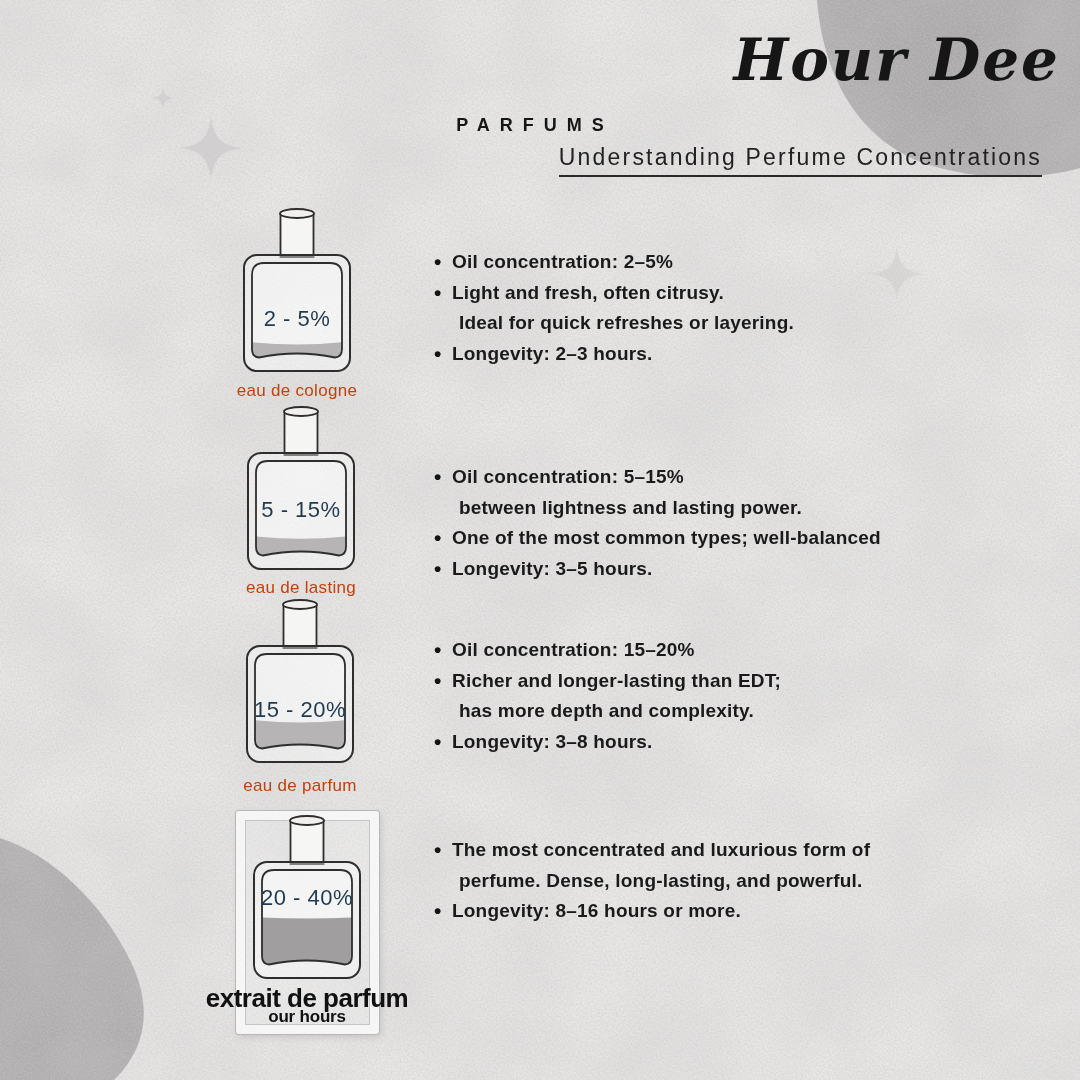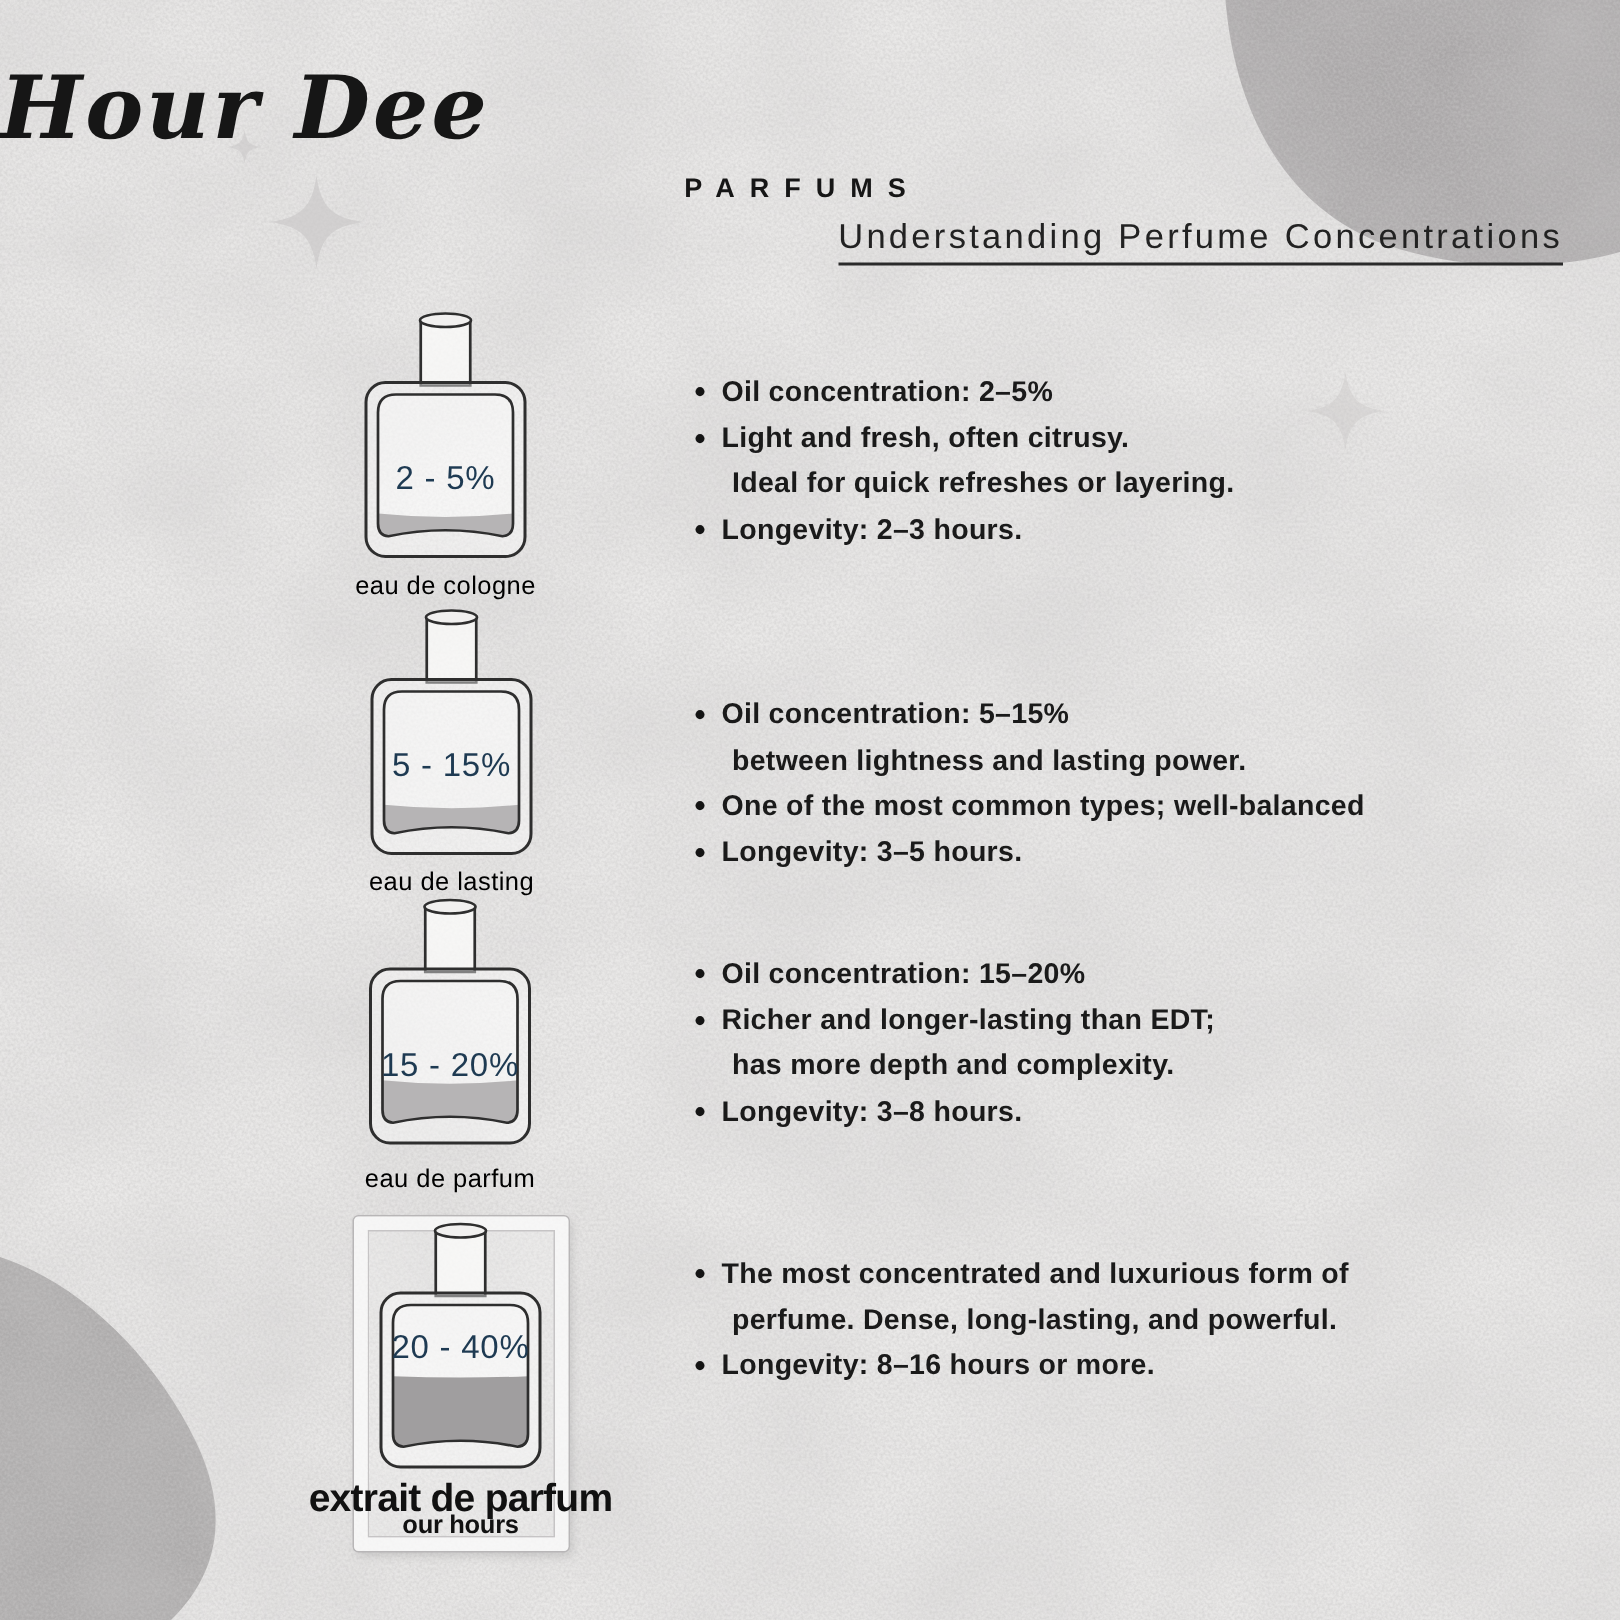--- a/index.html
+++ b/index.html
@@ -5,21 +5,21 @@
   html,body{margin:0;padding:0;background:#cfcecd;}
   .canvas{
     position:relative;width:1080px;height:1080px;overflow:hidden;
     background:#eae9e8;
     font-family:"Liberation Sans",sans-serif;
   }
   .bg-svg{position:absolute;inset:0;z-index:0;}
 
   
   .logo-script{
-    position:absolute;left:0;top:38px;width:1060px;text-align:left;
+    position:absolute;left:0;top:26px;width:1060px;text-align:right;
     font-family:"DejaVu Serif",serif;font-style:italic;font-weight:bold;
     font-size:58px;color:#161616;letter-spacing:2px;z-index:2;
   }
   .logo-sub{
     position:absolute;left:0;top:103px;width:1070px;text-align:center;
     font-size:18px;letter-spacing:10px;color:#161616;z-index:2;font-weight:bold;margin-top:12px;
   }
   .title-wrap{position:absolute;left:0;top:144px;width:1042px;text-align:right;z-index:2;}
   .title{
     display:inline-block;font-size:23px;letter-spacing:2.2px;color:#222;
@@ -33,21 +33,21 @@
   .body-outer{fill:rgba(255,255,255,0.4);stroke:#2e2e2e;stroke-width:2;}
   .glass-fill{fill:rgba(255,255,255,0.35);}
   .glass-stroke{fill:none;stroke:#2e2e2e;stroke-width:1.8;}
   .range{
     font-family:"Liberation Sans",sans-serif;font-size:22px;fill:#1e3a52;
     text-anchor:middle;letter-spacing:0.5px;
   }
 
   .bottle-label{
     position:absolute;width:220px;text-align:center;z-index:2;
-    font-size:17px;color:#000000;letter-spacing:0.3px;
+    font-size:17px;color:#c2410c;letter-spacing:0.3px;
   }
   .brand-name{
     position:absolute;width:260px;text-align:center;z-index:3;
     font-size:26px;font-weight:bold;color:#111;letter-spacing:-0.5px;
   }
   .brand-sub{
     position:absolute;width:260px;text-align:center;z-index:3;
     font-size:17px;font-weight:bold;color:#111;letter-spacing:-0.2px;
   }
 
@@ -56,21 +56,21 @@
     position:absolute;left:236px;top:811px;width:125px;height:205px;z-index:1;
     border:9px solid rgba(252,252,252,0.72);border-radius:3px;
     box-shadow:0 0 0 1px #b8b6b7, inset 0 0 0 1px #c6c4c5, 2px 3px 6px rgba(120,118,118,0.25);
     background:rgba(248,247,246,0.25);
   }
 
   
   .bullets{position:absolute;left:452px;width:628px;z-index:2;}
   .bline{
     position:relative;height:30.5px;line-height:30.5px;white-space:nowrap;
-    font-size:19px;font-weight:bold;color:#1a1a1a;letter-spacing:0.2px;margin-left:29px;
+    font-size:19px;font-weight:bold;color:#1a1a1a;letter-spacing:0.2px;
   }
   .bline.dot::before{
     content:"\2022";position:absolute;left:-18px;top:0;
     font-size:21px;color:#141414;
   }
   .bline.cont{padding-left:7px;}
 </style>
 </head>
 <body>
 

